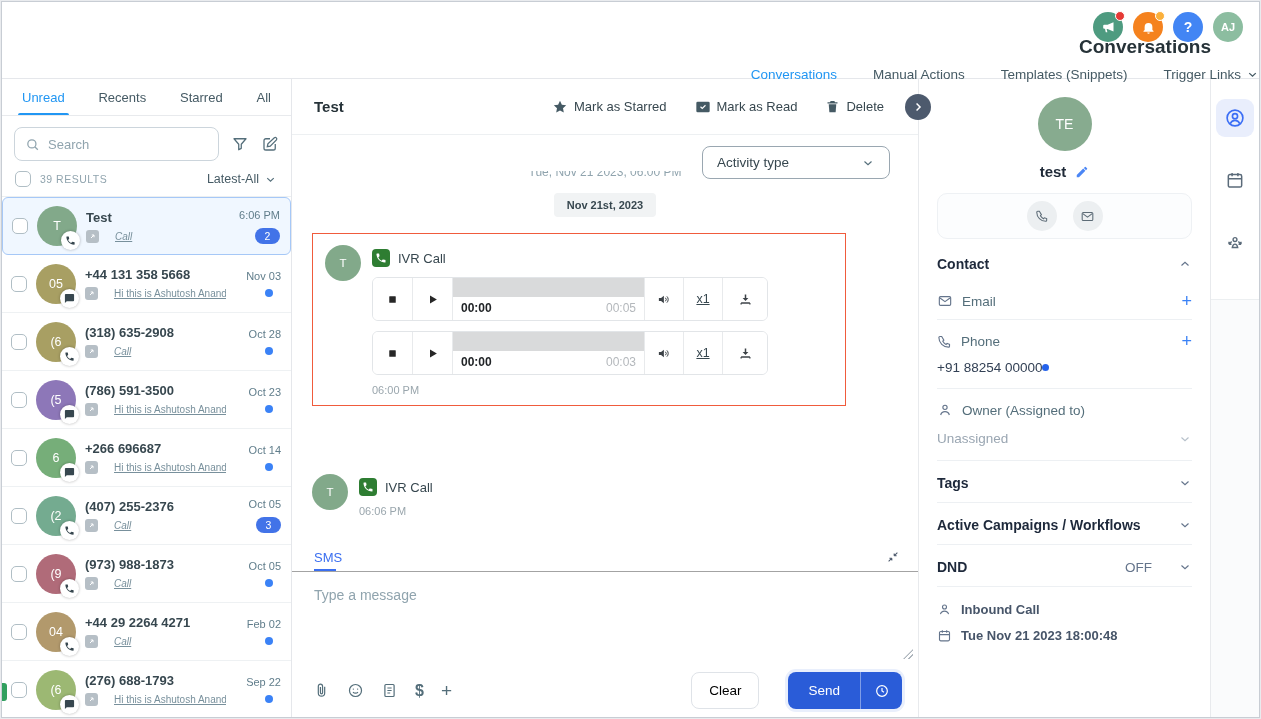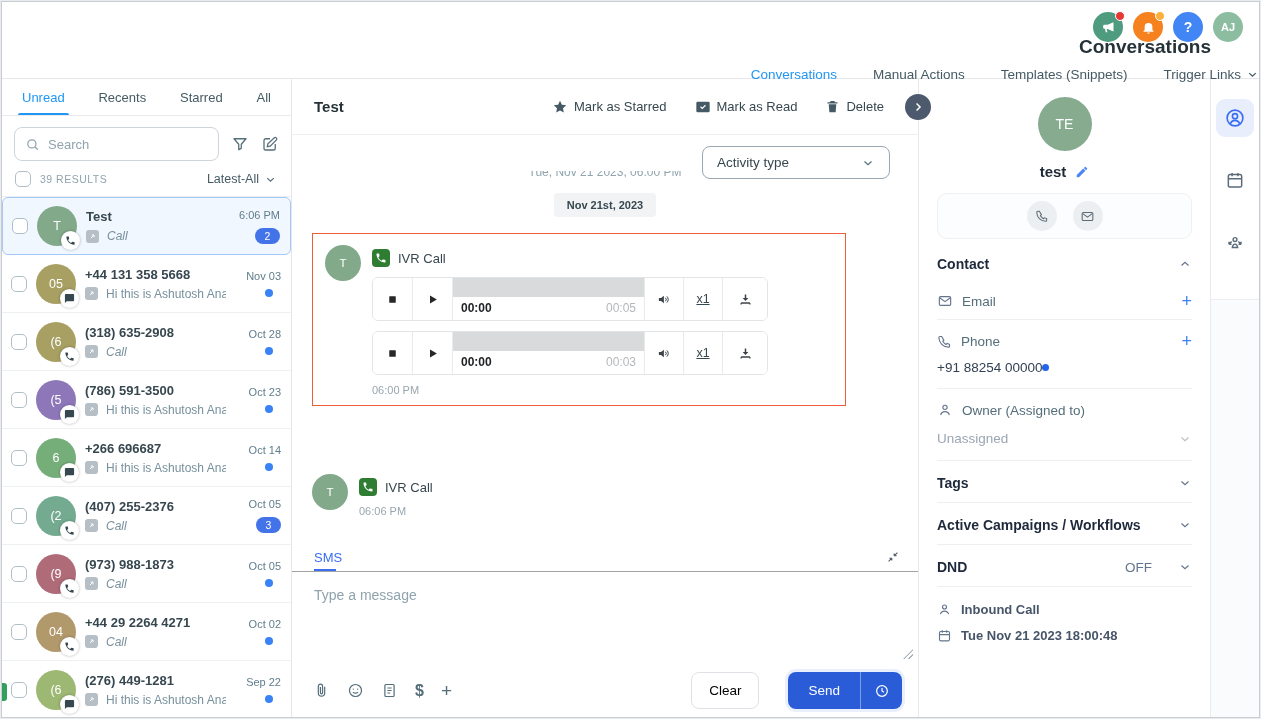--- a/index.html
+++ b/index.html
@@ -39,21 +39,21 @@
   .results-label { font-size:10.5px; color:#90a4ae; letter-spacing:.5px; }
   .sort { margin-left:auto; font-size:12.5px; color:#455a64; display:flex; align-items:center; gap:5px; cursor:pointer; }
   .cbx { width:16px; height:16px; border:1.5px solid #b0bec5; border-radius:5px; background:#fff; flex:0 0 auto; cursor:pointer; }
   .convo-items { flex:1; overflow:hidden; border-top:1px solid #eceff1; }
   .convo { display:flex; align-items:center; gap:9px; padding:0 10px 0 9px; height:58px; border-bottom:1px solid #eef1f3; cursor:pointer; background:#fff; }
   .convo.selected { background:#f0f7ff; border:1px solid #a6c8f7; border-radius:6px; }
   .avatar { width:40px; height:40px; border-radius:50%; color:#fff; font-size:12.5px; display:flex; align-items:center; justify-content:center; position:relative; flex:0 0 auto; }
   .avatar .ovl { position:absolute; right:-3px; bottom:-4px; width:19px; height:19px; background:#fff; border-radius:50%; display:flex; align-items:center; justify-content:center; color:#37474f; box-shadow:0 0 3px rgba(0,0,0,.3); }
   .cmeta { flex:1; min-width:0; }
   .cname { font-size:13px; color:#37474f; font-weight:600; white-space:nowrap; overflow:hidden; text-overflow:ellipsis; margin-bottom:5px; }
-  .cprev { font-size:12px; color:#78909c; display:flex; gap:8px; align-items:center; white-space:nowrap; overflow:hidden; }
+  .cprev { font-size:10px; color:#78909c; display:flex; gap:16px; align-items:center; white-space:nowrap; overflow:hidden;text-decoration:underline; }
   .cprev .it { font-style:italic; }
   .sq-ic { width:13px; height:13px; background:#b6bfc6; border-radius:3px; color:#fff; flex:0 0 auto; display:flex; align-items:center; justify-content:center; }
   .cright { display:flex; flex-direction:column; align-items:flex-end; gap:7px; flex:0 0 auto; min-width:46px; }
   .ctime { font-size:11px; color:#607d8b; }
   .cbadge { min-width:25px; height:16px; border-radius:9px; background:#4273e8; color:#fff; font-size:10.5px; display:flex; align-items:center; justify-content:center; padding:0 8px; }
   .cdot { width:8px; height:8px; border-radius:50%; background:#3b82f6; margin-right:8px; }
   .green-sliver { position:absolute; left:0; bottom:16px; width:5px; height:18px; background:#31a05f; border-radius:0 3px 3px 0; }
 
   
   .chat { flex:1; display:flex; flex-direction:column; min-width:0; position:relative; background:#fff; }
@@ -404,33 +404,33 @@
               <div class="cprev">
                 <span class="sq-ic">
                   <svg viewBox="0 0 24 24" width="9" height="9" fill="none" stroke="#fff" stroke-width="2.6">
                     <path d="M8 16L16 8M16 8h-6M16 8v6"></path>
                   </svg>
                 </span>
                 <span class="it">Call</span>
               </div>
             </div>
             <div class="cright">
-              <span class="ctime">Oct 02</span>
+              <span class="ctime">Feb 02</span>
               <span class="cdot"></span>
             </div>
           </div>
           <div class="convo">
             <span class="cbx"></span>
             <span class="avatar" style="background:#9cb873">(6<span class="ovl">
                 <svg viewBox="0 0 24 24" width="11" height="11" fill="currentColor">
                   <path d="M20 2H4a2 2 0 0 0-2 2v18l4-4h14a2 2 0 0 0 2-2V4a2 2 0 0 0-2-2z"></path>
                 </svg>
               </span></span>
             <div class="cmeta">
-              <div class="cname">(276) 449-1281</div>
+              <div class="cname">(276) 688-1793</div>
               <div class="cprev">
                 <span class="sq-ic">
                   <svg viewBox="0 0 24 24" width="9" height="9" fill="none" stroke="#fff" stroke-width="2.6">
                     <path d="M8 16L16 8M16 8h-6M16 8v6"></path>
                   </svg>
                 </span>
                 <span class="">Hi this is Ashutosh Anand, I saw that</span>
               </div>
             </div>
             <div class="cright">

